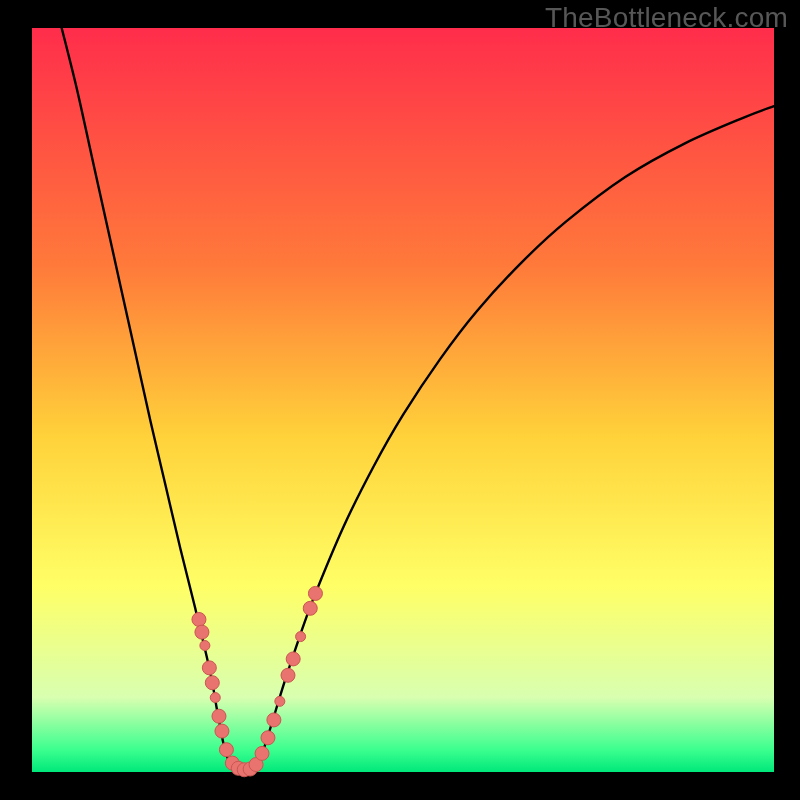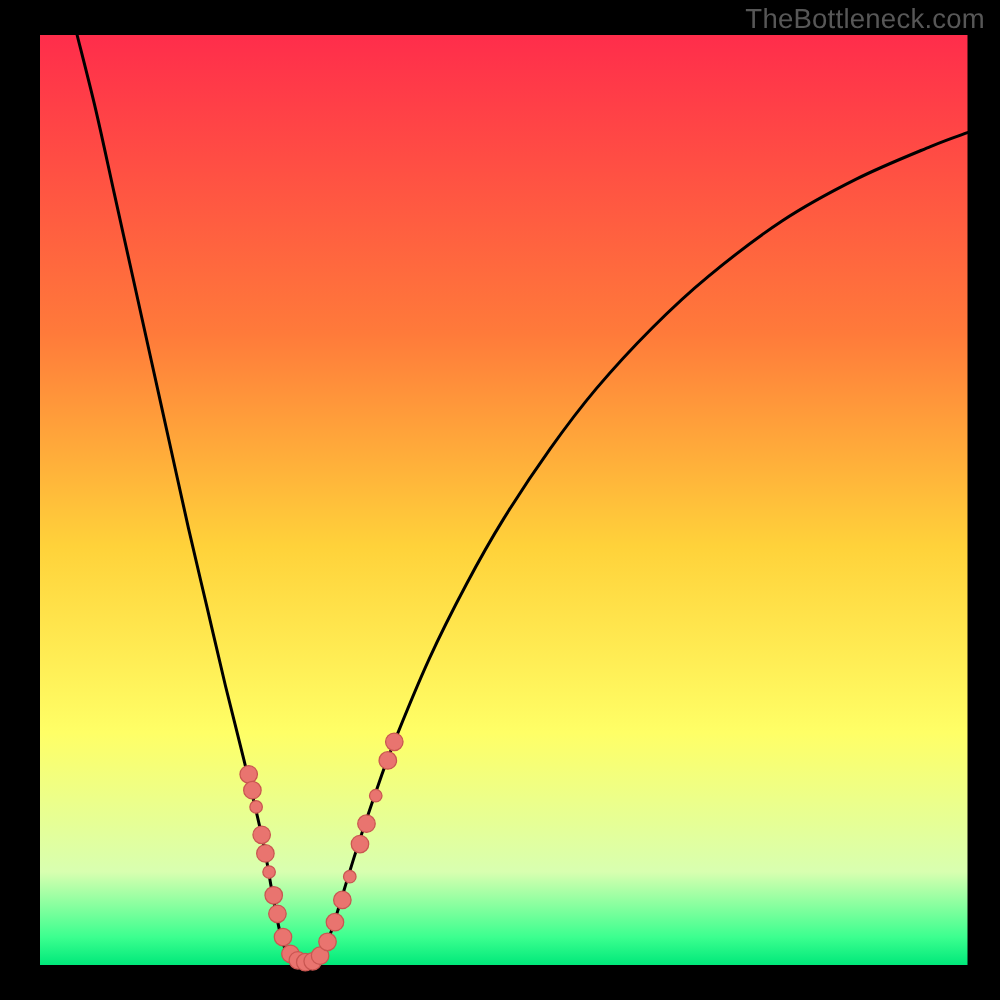--- a/index.html
+++ b/index.html
@@ -15,21 +15,21 @@
     position: relative;
     width: 800px;
     height: 800px;
     background: #000;
   }
   .watermark {
     position: absolute;
     top: 2px;
     right: 12px;
     color: #575757;
-    font-size: 22px;
+    font-size: 28px;
     font-weight: 500;
     letter-spacing: 0.2px;
     z-index: 10;
   }
   svg {
     position: absolute;
     top: 0;
     left: 0;
   }
 </style>

